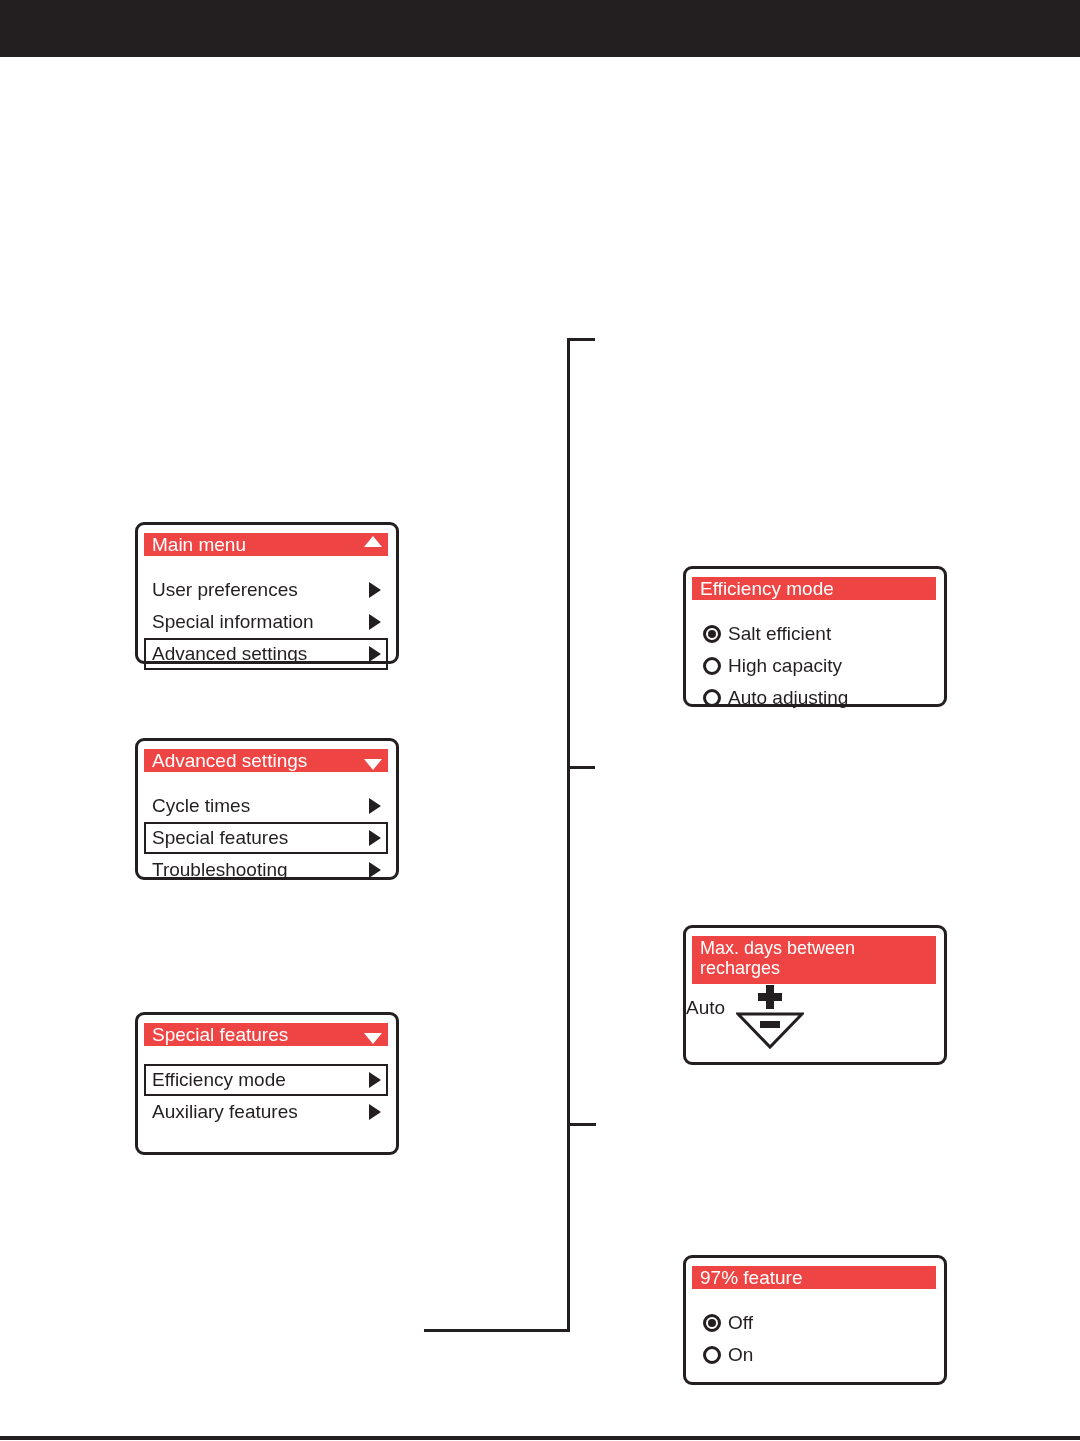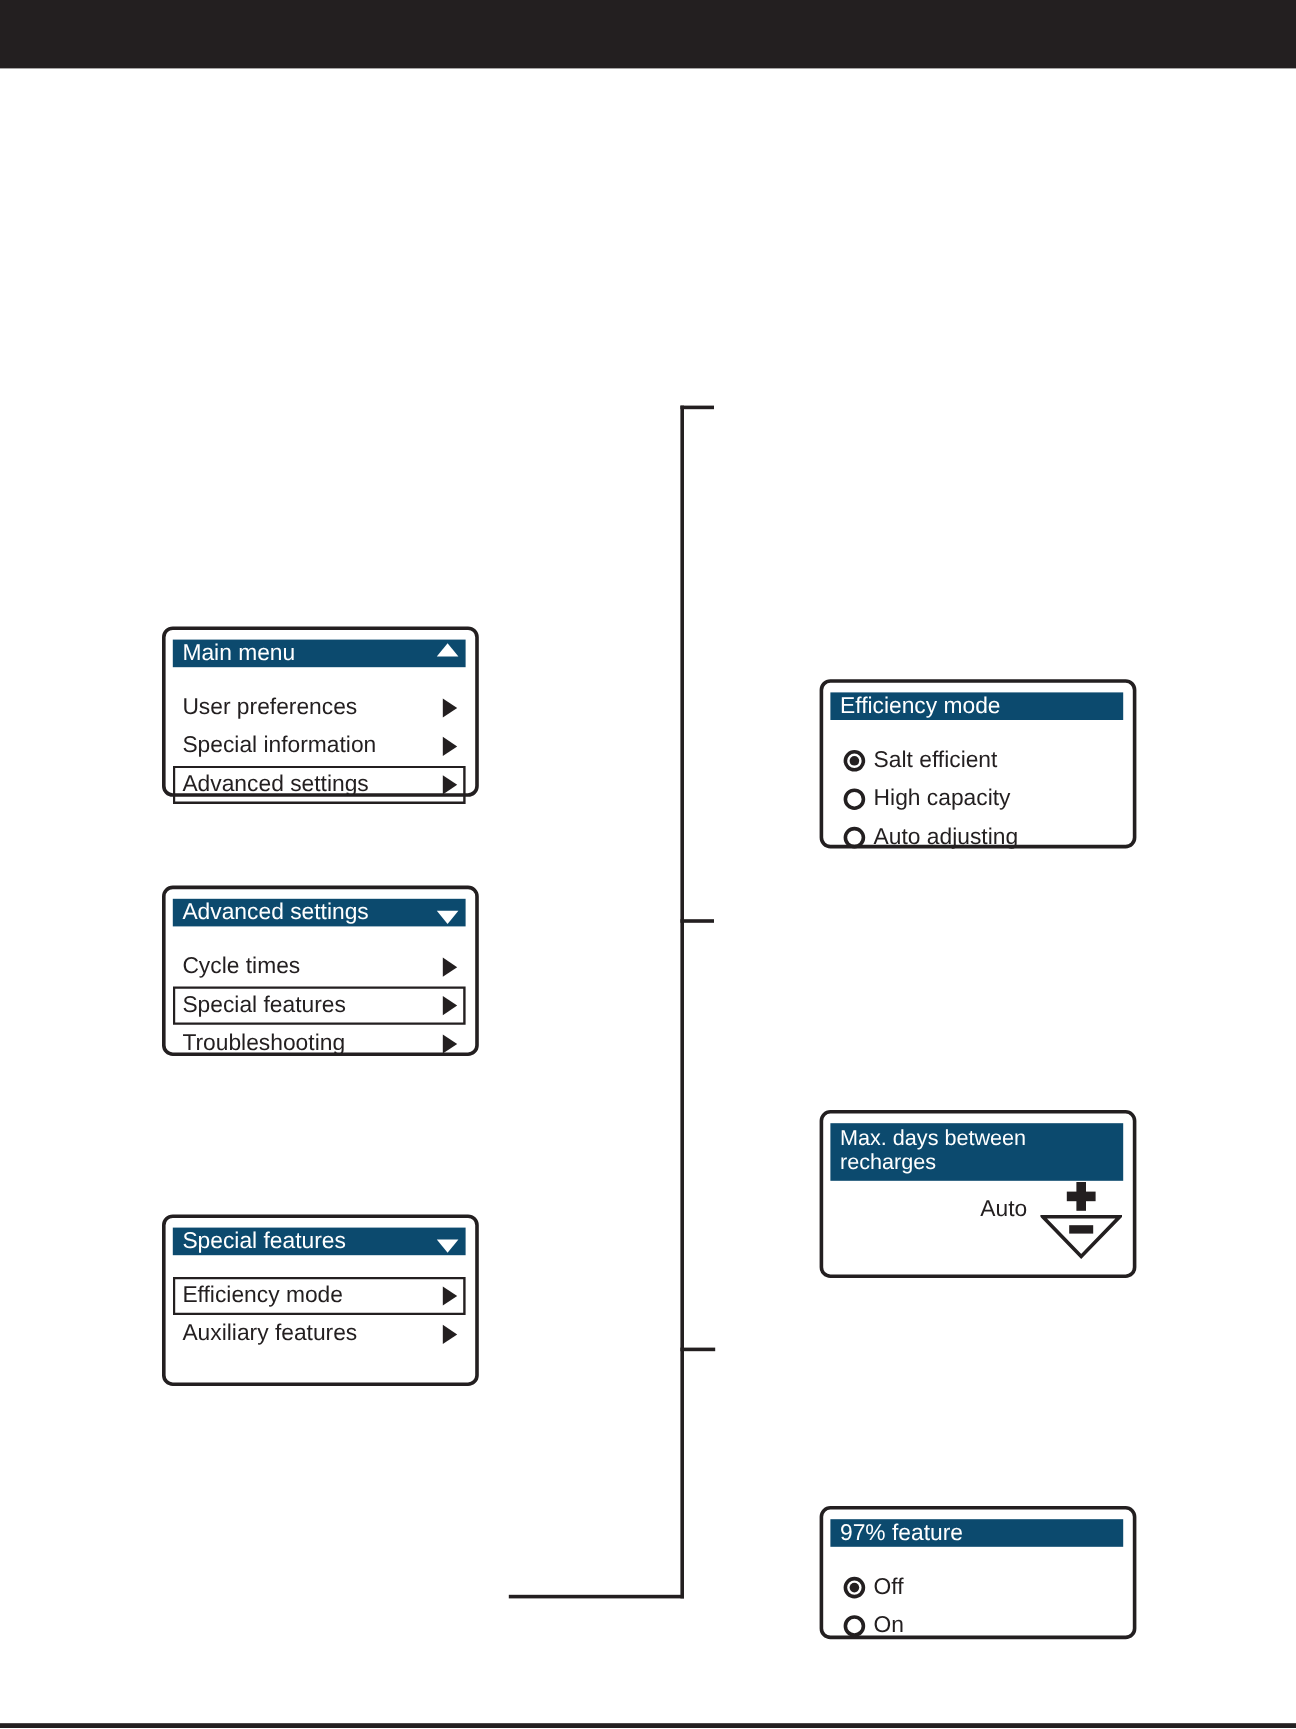--- a/index.html
+++ b/index.html
@@ -9,21 +9,21 @@
   }
   .header-bar{position:absolute;left:0;top:0;width:1080px;height:57px;background:#231f20;}
   .footer-rule{position:absolute;left:0;top:1436px;width:1080px;height:4px;background:#231f20;}
   .line{position:absolute;background:#231f20;}
 
   .screen{
     position:absolute;width:264px;box-sizing:border-box;background:#fff;
     border:3px solid #231f20;border-radius:9px;
   }
   .titlebar{
-    margin:8px 8px 0 6px;height:23px;background:#0c4a6e;color:#fff;
+    margin:8px 8px 0 6px;height:23px;background:#ef4444;color:#fff;
     font-size:19px;line-height:23px;padding-left:8px;position:relative;
     white-space:nowrap;overflow:visible;
   }
   .titlebar.two-line{
     height:48px;line-height:20px;font-size:18px;padding-top:2px;box-sizing:border-box;
   }
   .titlebar .t-line{display:block;}
   .tri-up{
     position:absolute;right:6px;top:3px;width:0;height:0;
     border-left:9px solid transparent;border-right:9px solid transparent;
@@ -50,22 +50,22 @@
     padding:0 8px 0 11px;font-size:19px;white-space:nowrap;text-align:center;
   }
   .radio{
     width:18px;height:18px;box-sizing:border-box;border:3px solid #231f20;border-radius:50%;
     margin-right:7px;flex:0 0 auto;display:flex;align-items:center;justify-content:center;
   }
   .radio .dot{width:8px;height:8px;border-radius:50%;background:#231f20;display:none;}
   .radio.selected .dot{display:block;}
 
   .maxdays-content{
-    position:absolute;left:0;top:56px;right:9px;
-    display:flex;justify-content:flex-end;align-items:flex-start;
+    position:absolute;left:0;top:56px;right:26px;
+    display:flex;align-items:flex-start;
   }
   .auto-label{font-size:19px;margin:13px 11px 0 0;}
   .adjust-svg{display:block;}
 </style>
 </head>
 <body>
 
 <div class="header-bar"></div>
 <div class="footer-rule"></div>
 
@@ -169,21 +169,21 @@
         <rect x="22" y="9" width="24" height="8"></rect>
       </g>
       <g>
         <polygon points="2,30 66,30 34,63" fill="#ffffff" stroke="#231f20" stroke-width="3"></polygon>
         <rect x="24" y="37" width="20" height="7" fill="#231f20"></rect>
       </g>
     </svg>
   </div>
 </div>
 
-<div class="screen" style="left:683px;top:1255px;height:111px;">
+<div class="screen" style="left:683px;top:1255px;height:130px;">
   <div class="titlebar">
     <span>97% feature</span>
   </div>
   <div class="rows">
     <div class="orow">
       <span class="radio selected">
           <span class="dot"></span>
         </span>
       <span>Off</span>
     </div>

